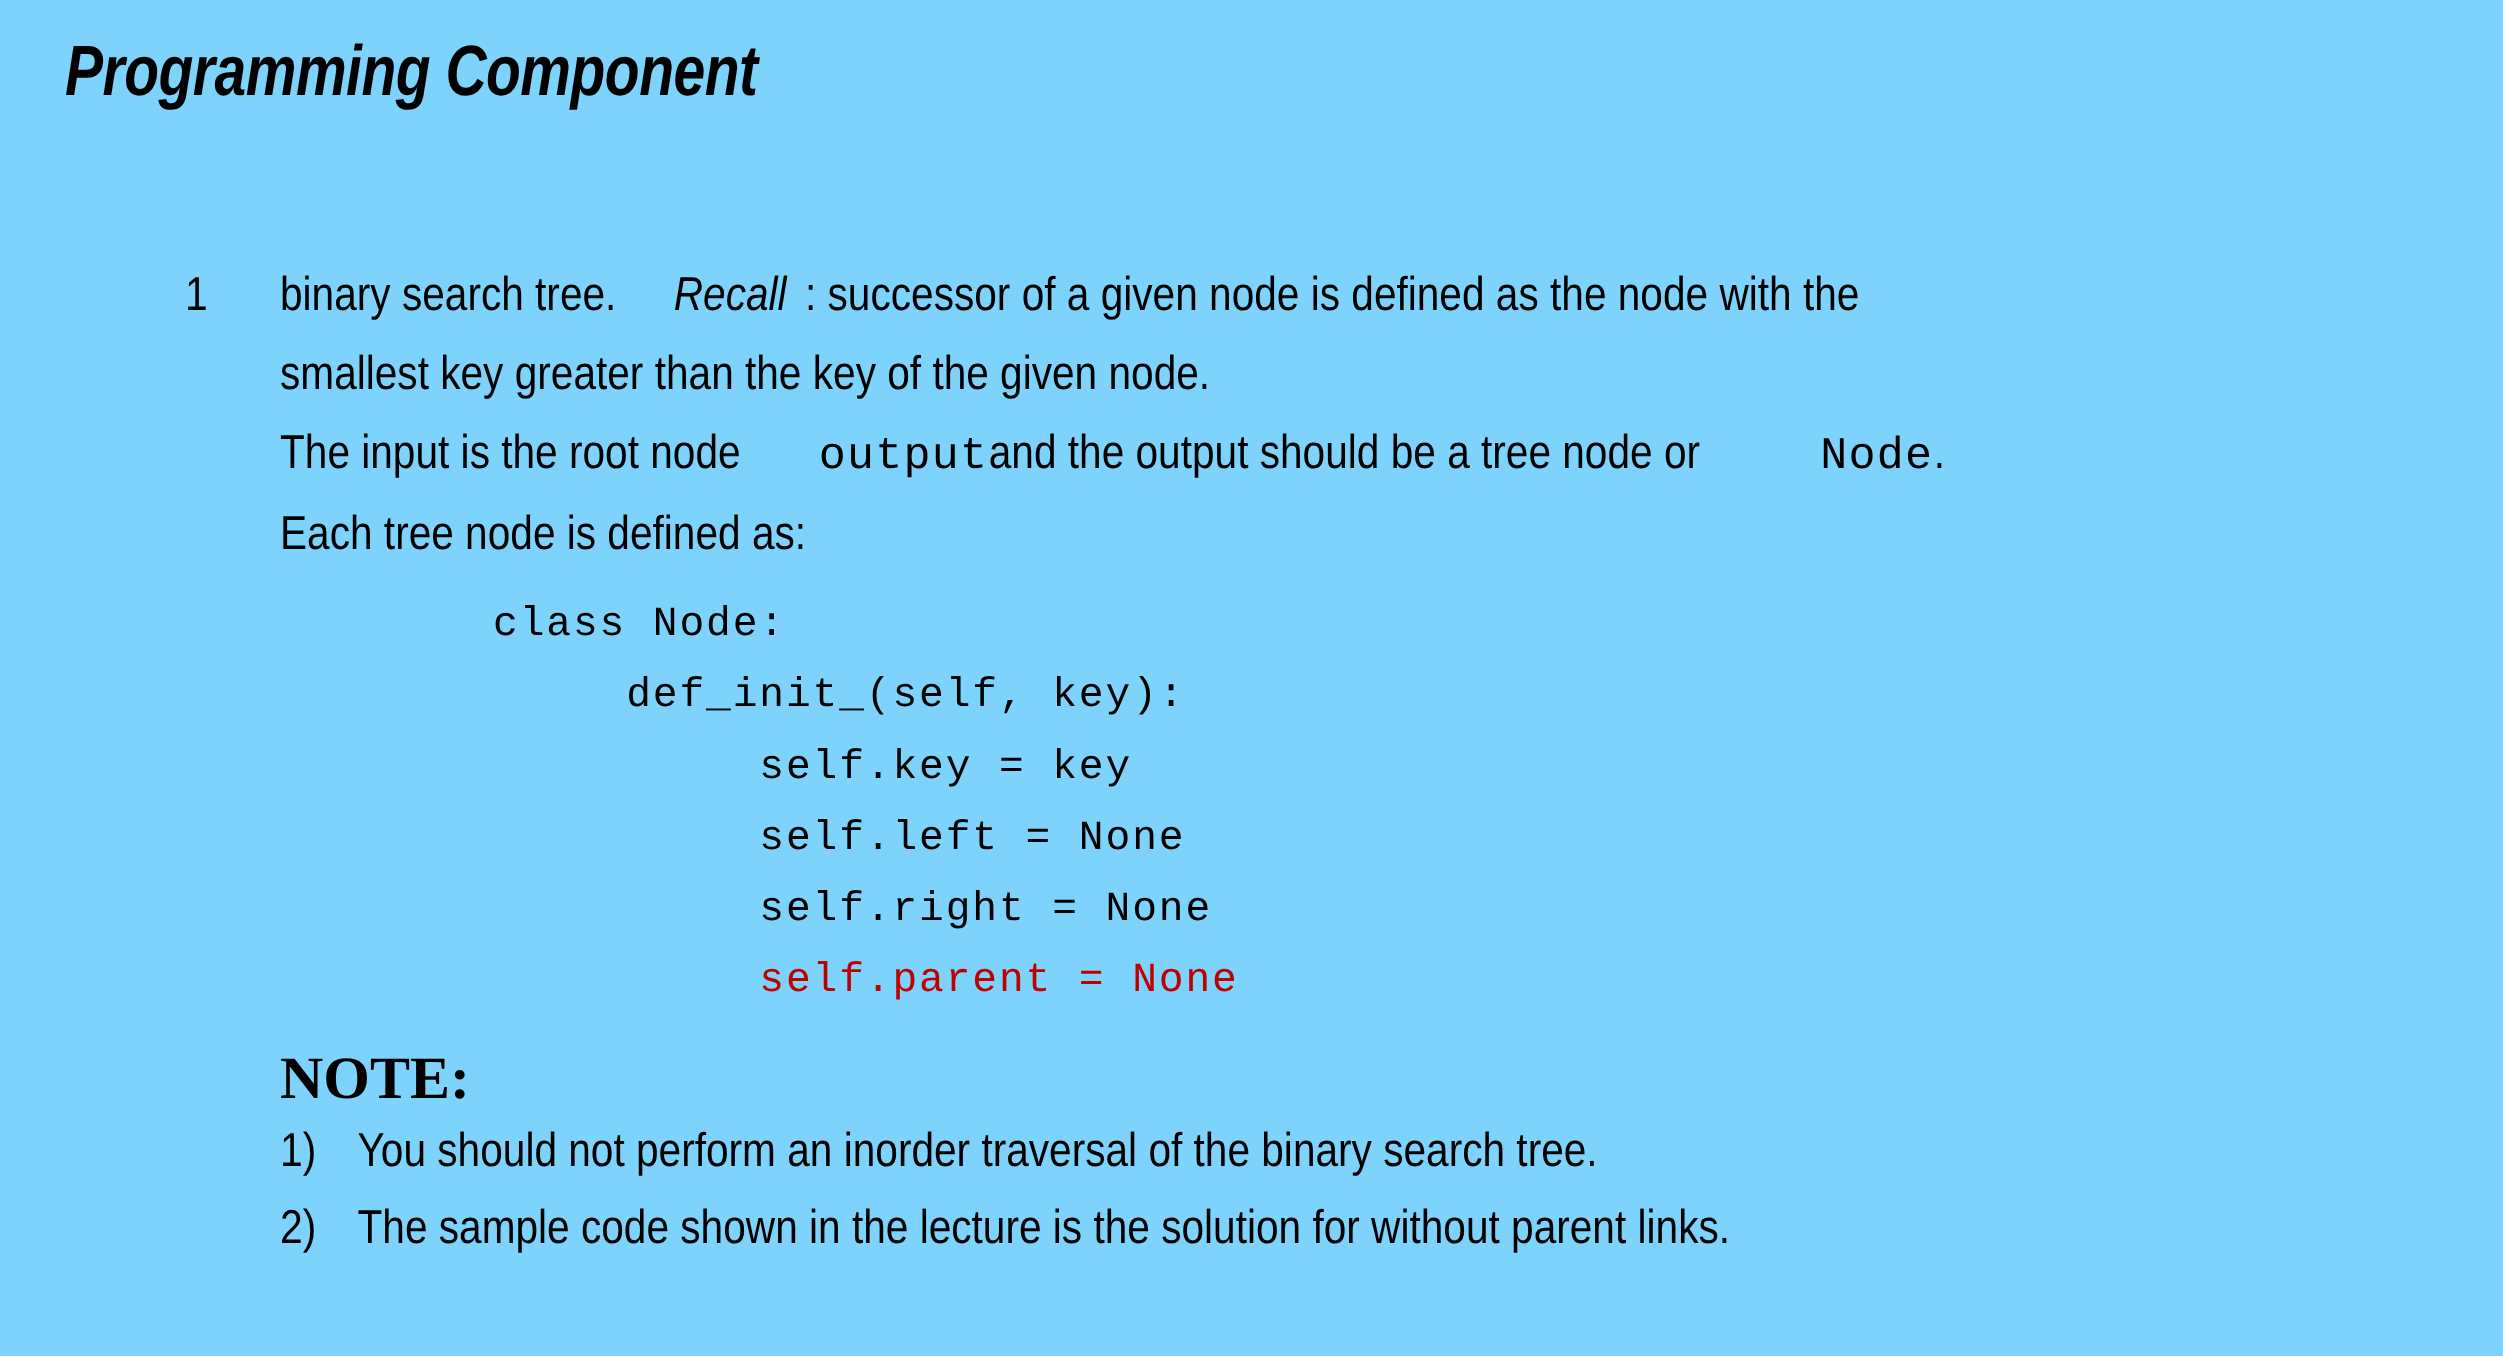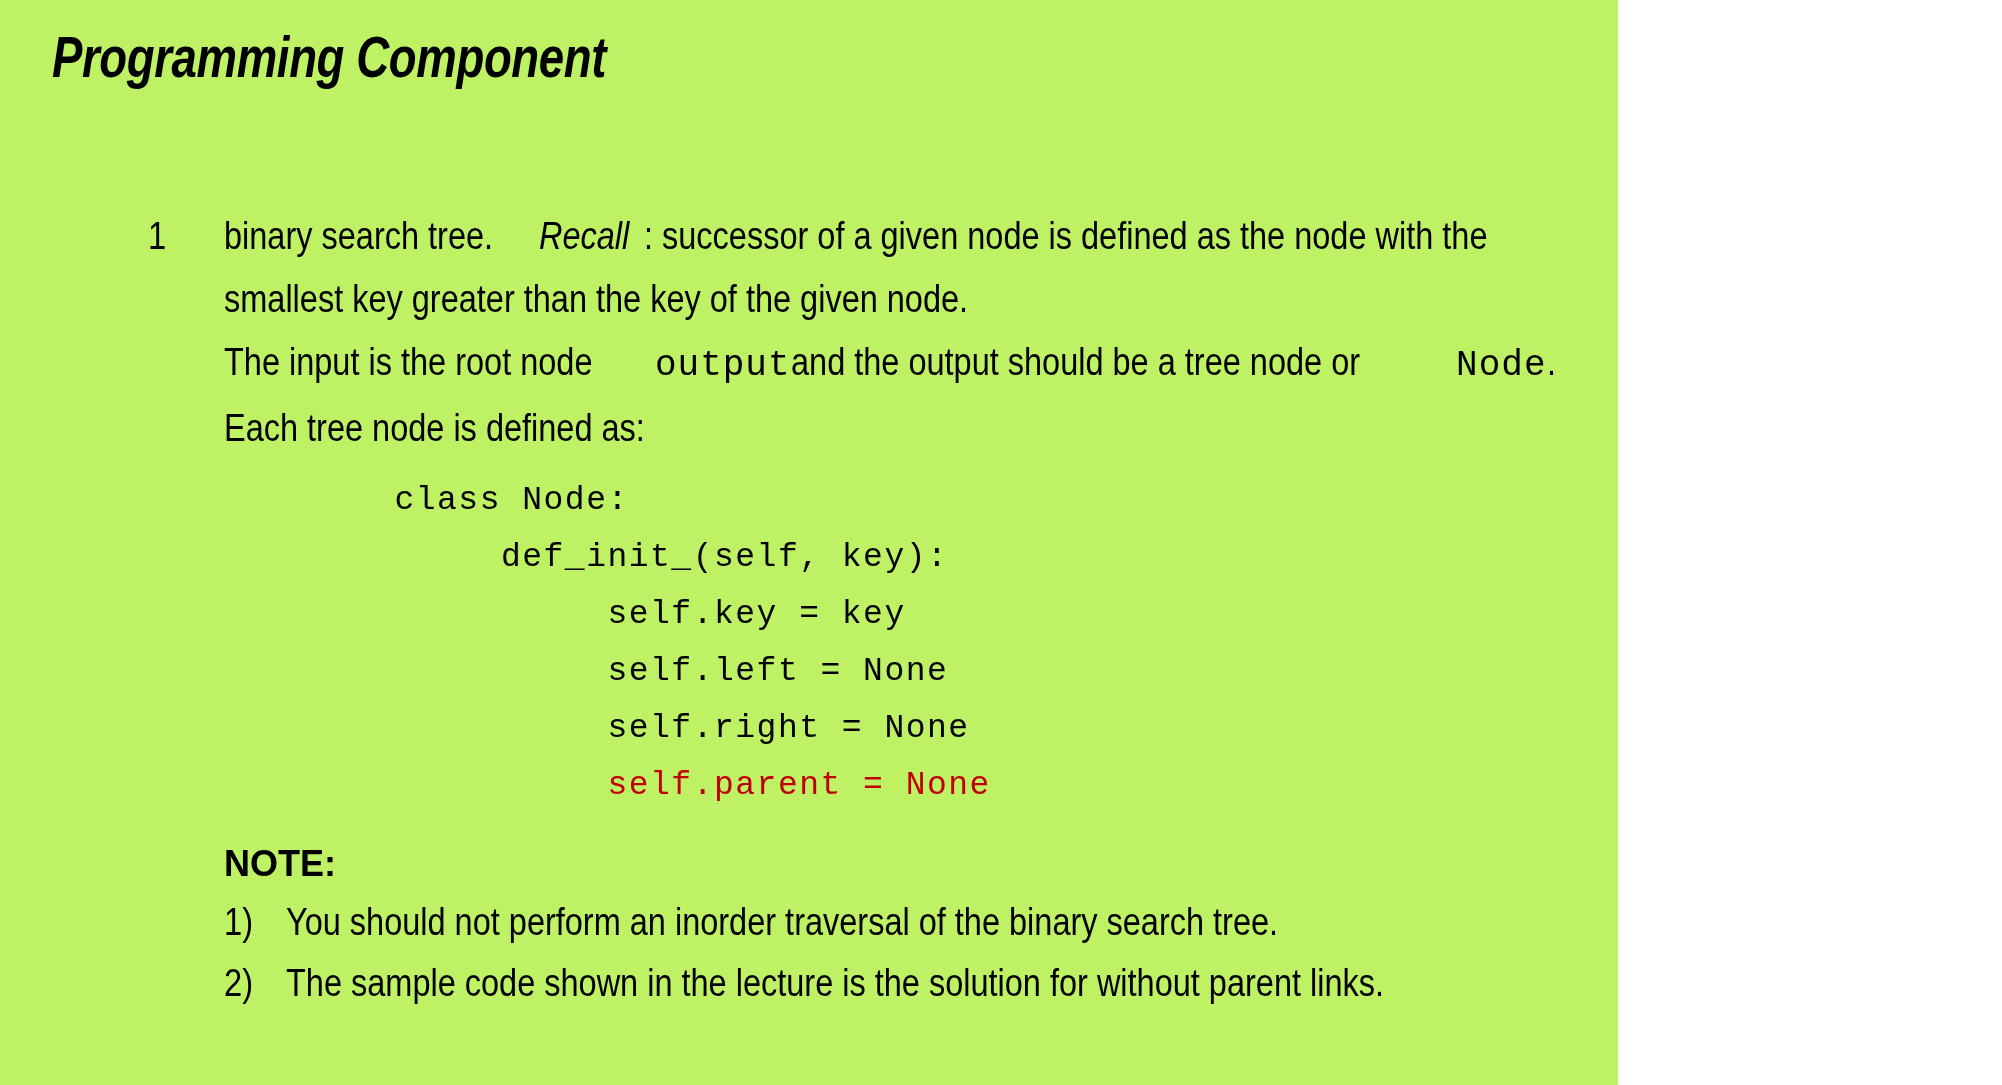--- a/index.html
+++ b/index.html
@@ -12,23 +12,23 @@
     width: 2002px;
     height: 1085px;
     overflow: hidden;
     font-family: "Liberation Sans", sans-serif;
     color: #000000;
     -webkit-font-smoothing: antialiased;
   }
 
   .slide {
     position: relative;
-    width: 1618px;
+    width: 2002px;
     height: 1085px;
-    background: #bef264;
+    background: #7dd3fc;
   }
 
   
   .slide-title {
     position: absolute;
     left: 52px;
     top: 22px;
     font-family: "Liberation Sans", sans-serif;
     font-weight: bold;
     font-style: italic;
@@ -99,23 +99,23 @@
     color: #000000;
   }
   .code-line { white-space: pre; }
   .code-red { color: #C00000; }
 
   
   .note-block {
     margin-top: 22px;
   }
   .note-head {
-    font-family: Liberation Sans, sans-serif;
+    font-family: Liberation Serif, serif;
     font-weight: bold;
-    font-size: 36px;
+    font-size: 48px;
     line-height: 56px;
     letter-spacing: 0px;
   }
   .note-row {
     display: flex;
     align-items: flex-start;
     font-size: 38px;
     line-height: 61px;
   }
   .note-marker {

